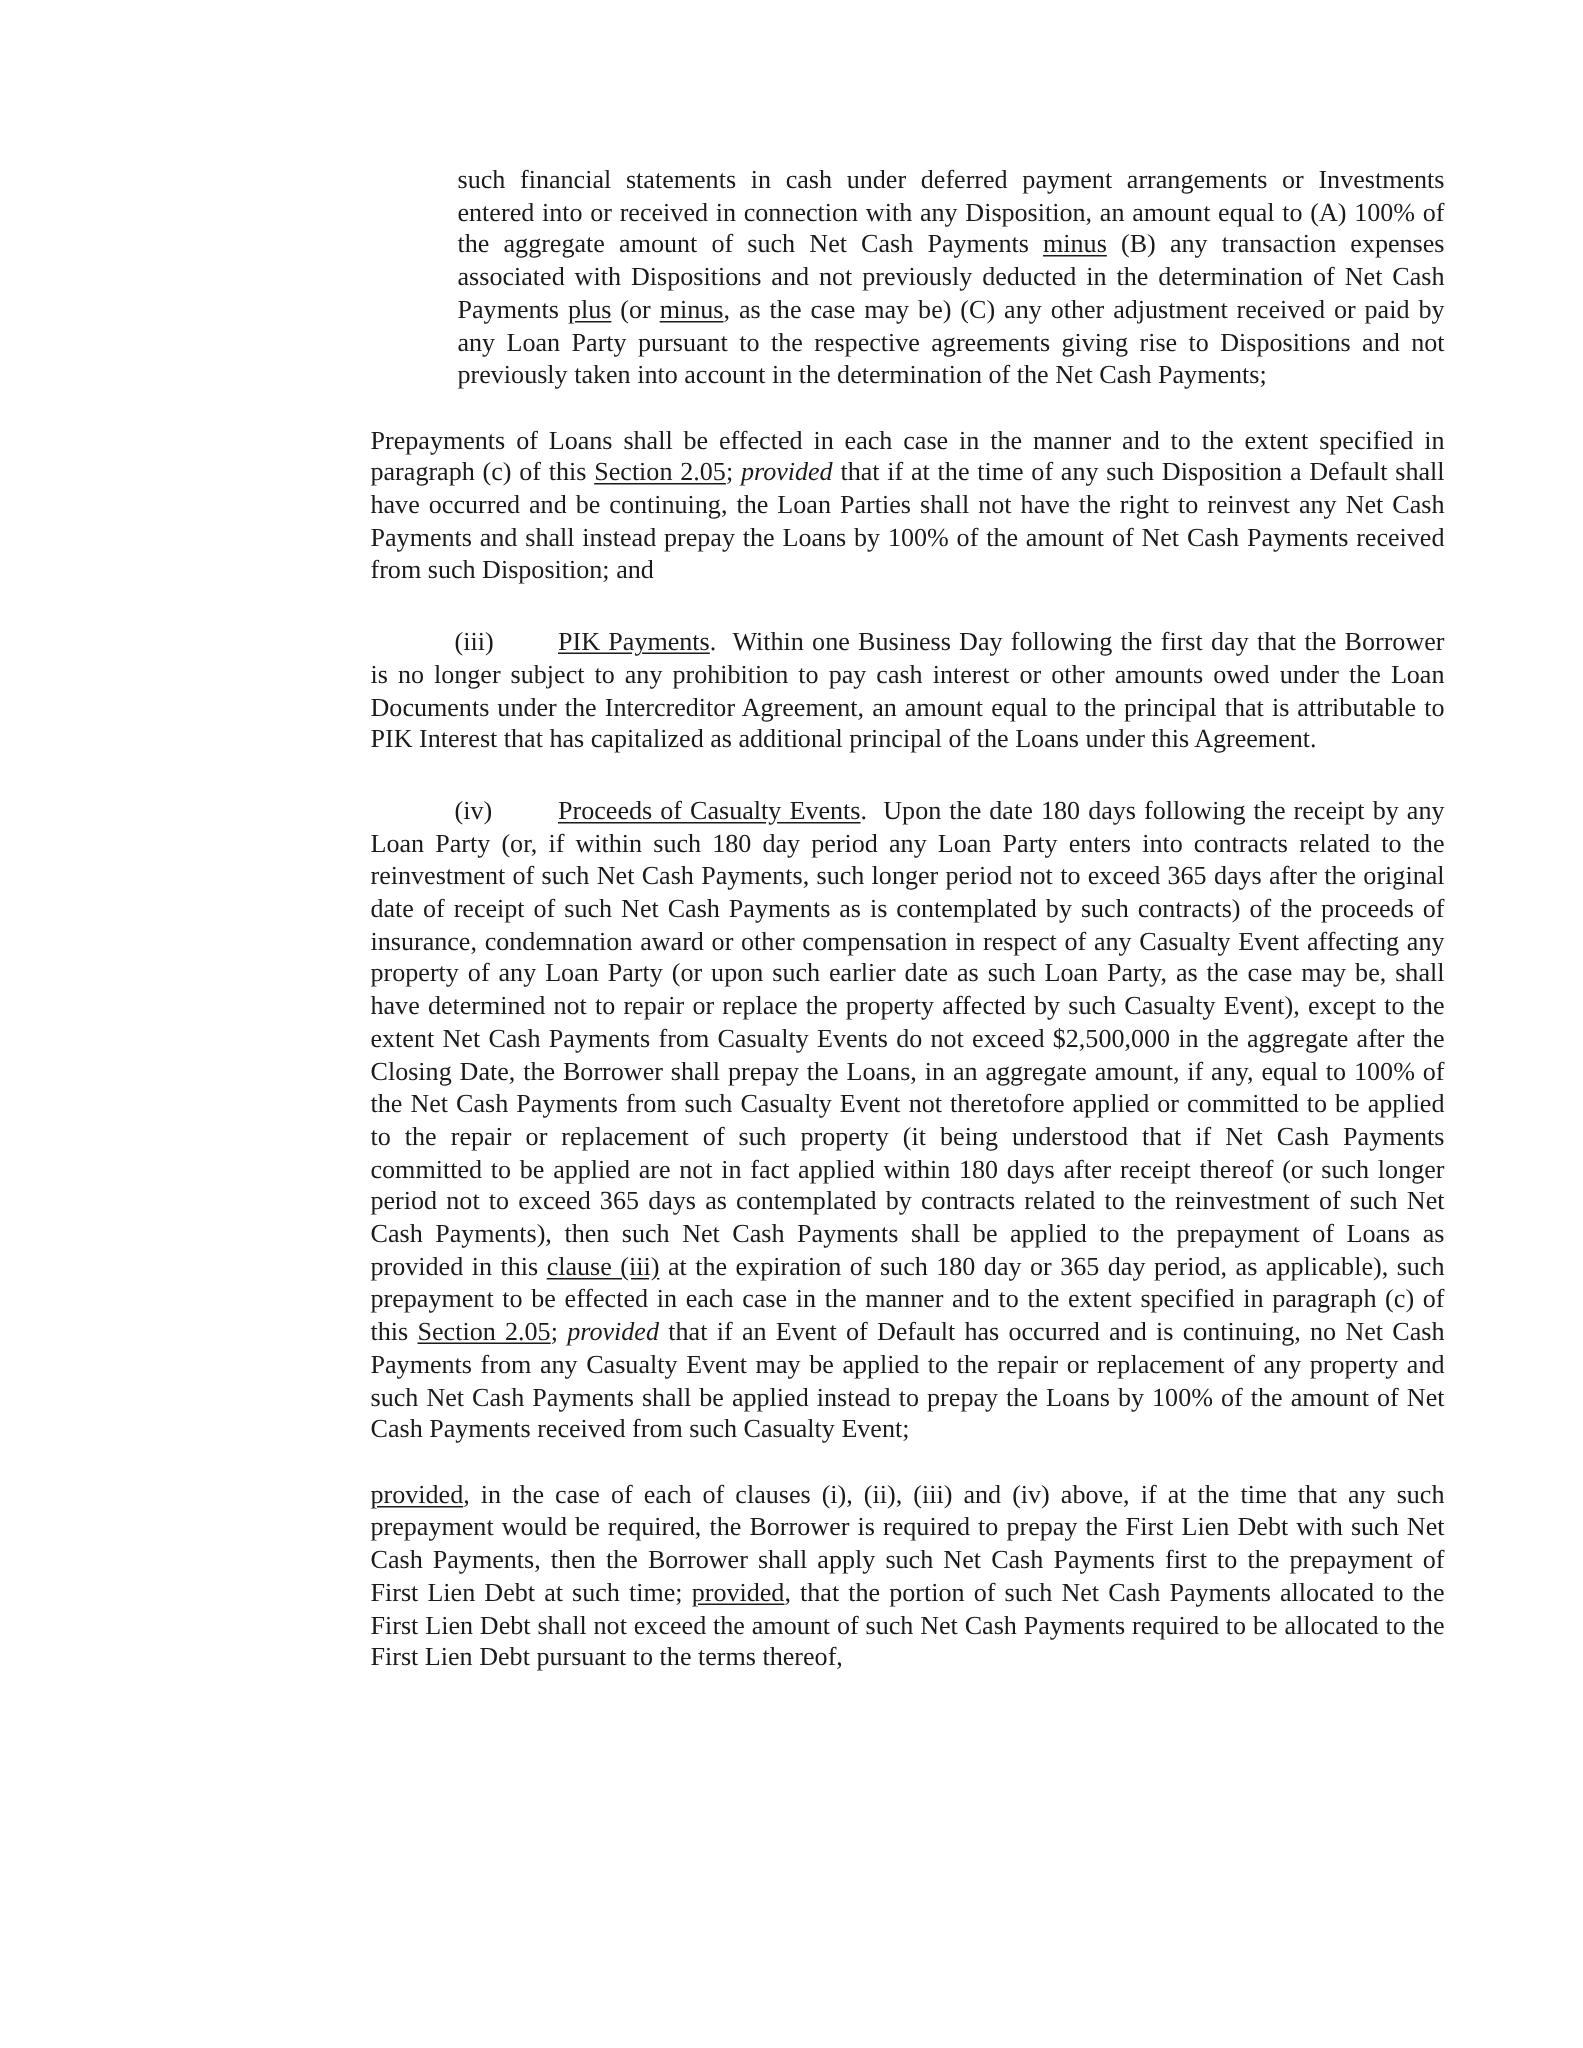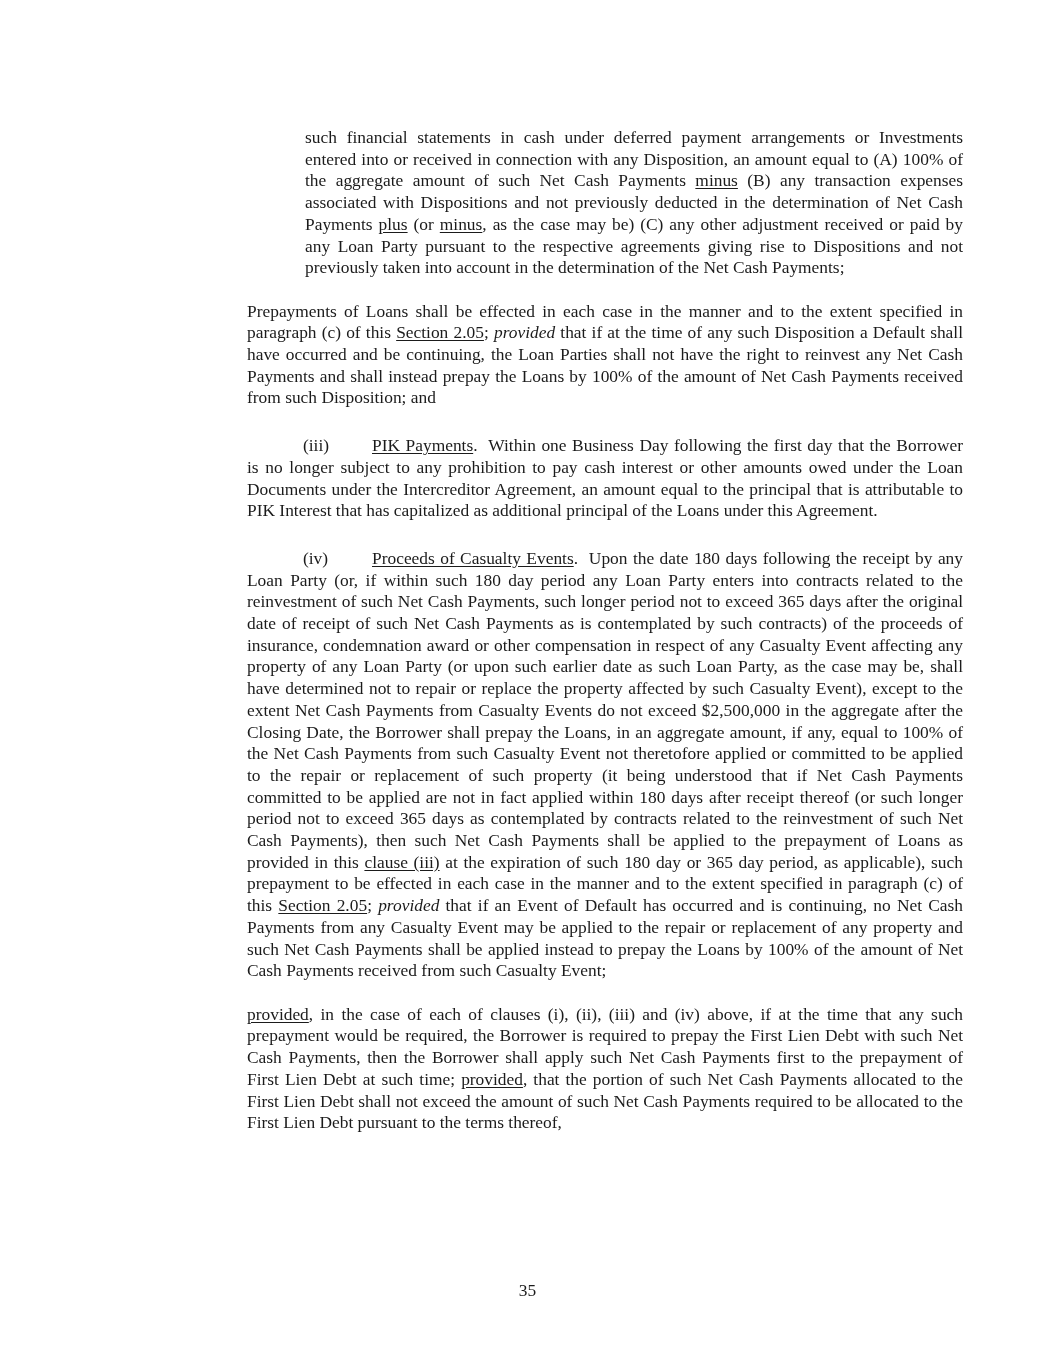--- a/index.html
+++ b/index.html
@@ -10,21 +10,21 @@
     background: #ffffff;
     overflow: hidden;
     font-family: "Liberation Serif", serif;
     font-size: 17.4px;
     line-height: 21.7px;
     color: #1b1b1b;
   }
   .content {
     position: absolute;
     left: 247px;
-    top: 127px;
+    top: 109px;
     width: 716px;
   }
   .para {
     margin: 0 0 21.7px 0;
     text-align: justify;
     text-align-last: left;
   }
   .block-indent { margin-left: 58px; }
   .tabbed { text-indent: 56px; margin-top: 26px; }
   .num {
@@ -53,14 +53,13 @@
     <p class="para"><span>Prepayments of Loans shall be effected in each case in the manner and to the extent specified in paragraph (c) of this </span><span class="u">Section 2.05</span><span>; </span><span class="i">provided</span><span> that if at the time of any such Disposition a Default shall have occurred and be continuing, the Loan Parties shall not have the right to reinvest any Net Cash Payments and shall instead prepay the Loans by 100% of the amount of Net Cash Payments received from such Disposition; and</span></p>
 
     <p class="para tabbed"><span class="num">(iii)</span><span class="u">PIK Payments</span><span>.&nbsp; Within one Business Day following the first day that the Borrower is no longer subject to any prohibition to pay cash interest or other amounts owed under the Loan Documents under the Intercreditor Agreement, an amount equal to the principal that is attributable to PIK Interest that has capitalized as additional principal of the Loans under this Agreement.</span></p>
 
     <p class="para tabbed"><span class="num">(iv)</span><span class="u">Proceeds of Casualty Events</span><span>.&nbsp; Upon the date 180 days following the receipt by any Loan Party (or, if within such 180 day period any Loan Party enters into contracts related to the reinvestment of such Net Cash Payments, such longer period not to exceed 365 days after the original date of receipt of such Net Cash Payments as is contemplated by such contracts) of the proceeds of insurance, condemnation award or other compensation in respect of any Casualty Event affecting any property of any Loan Party (or upon such earlier date as such Loan Party, as the case may be, shall have determined not to repair or replace the property affected by such Casualty Event), except to the extent Net Cash Payments from Casualty Events do not exceed $2,500,000 in the aggregate after the Closing Date, the Borrower shall prepay the Loans, in an aggregate amount, if any, equal to 100% of the Net Cash Payments from such Casualty Event not theretofore applied or committed to be applied to the repair or replacement of such property (it being understood that if Net Cash Payments committed to be applied are not in fact applied within 180 days after receipt thereof (or such longer period not to exceed 365 days as contemplated by contracts related to the reinvestment of such Net Cash Payments), then such Net Cash Payments shall be applied to the prepayment of Loans as provided in this </span><span class="u">clause (iii)</span><span> at the expiration of such 180 day or 365 day period, as applicable), such prepayment to be effected in each case in the manner and to the extent specified in paragraph (c) of this </span><span class="u">Section 2.05</span><span>; </span><span class="i">provided</span><span> that if an Event of Default has occurred and is continuing, no Net Cash Payments from any Casualty Event may be applied to the repair or replacement of any property and such Net Cash Payments shall be applied instead to prepay the Loans by 100% of the amount of Net Cash Payments received from such Casualty Event;</span></p>
 
     <p class="para"><span class="u">provided</span><span>, in the case of each of clauses (i), (ii), (iii) and (iv) above, if at the time that any such prepayment would be required, the Borrower is required to prepay the First Lien Debt with such Net Cash Payments, then the Borrower shall apply such Net Cash Payments first to the prepayment of First Lien Debt at such time; </span><span class="u">provided</span><span>, that the portion of such Net Cash Payments allocated to the First Lien Debt shall not exceed the amount of such Net Cash Payments required to be allocated to the First Lien Debt pursuant to the terms thereof,</span></p>
 
   </div>
 
-  <div class="footer">35</div>
 </div>
 
 </body></html>

